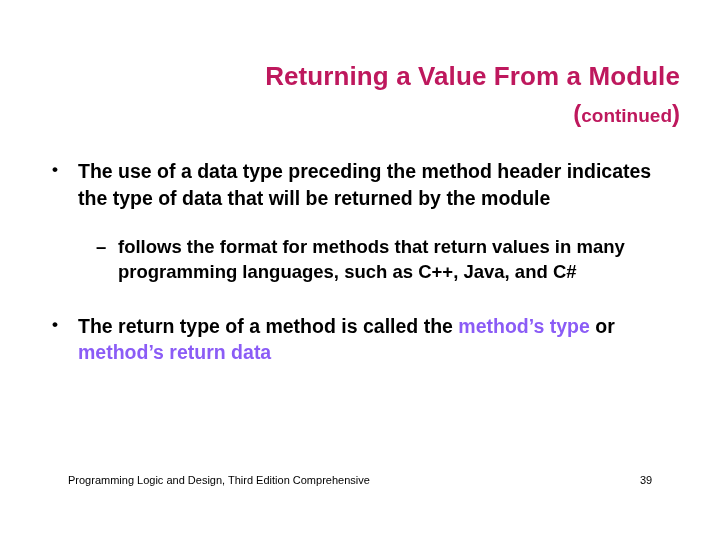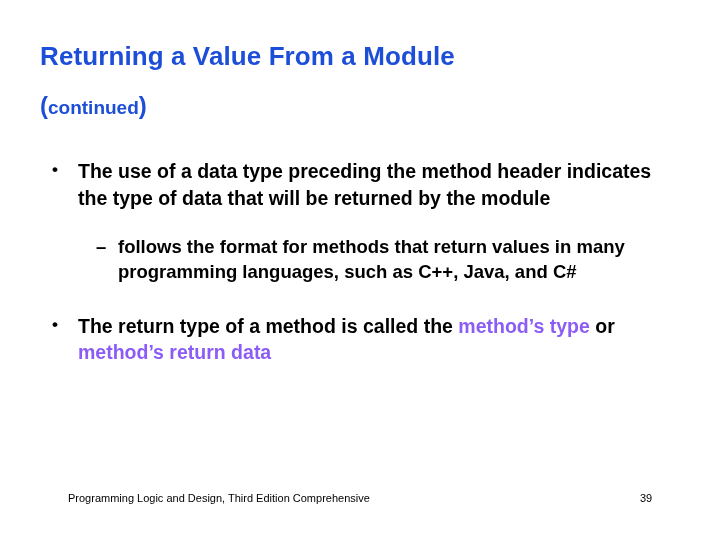--- a/index.html
+++ b/index.html
@@ -14,34 +14,34 @@
     background: #ffffff;
     overflow: hidden;
     font-family: "Liberation Sans", sans-serif;
     -webkit-font-smoothing: none;
   }
 
   
   #title-block {
     position: absolute;
     left: 40px;
-    top: 42px;
+    top: 62px;
     width: 640px;
-    text-align: left;
-    color: #1d4ed8;
+    text-align: right;
+    color: #be185d;
   }
   #title-main {
     font-size: 26px;
     font-weight: bold;
     letter-spacing: 0.1px;
     line-height: 1.12;
     white-space: nowrap;
   }
   #title-sub {
-    margin-top: 22px;
+    margin-top: 10px;
     font-weight: bold;
     line-height: 1.1;
   }
   #title-sub .paren {
     font-size: 24px;
   }
   #title-sub .word {
     font-size: 19px;
   }
 
@@ -92,21 +92,21 @@
 
   .gap-a { height: 24px; }
   .gap-b { height: 28px; }
 
   .hl { color: #8b5cf6; }
 
   
   #footer {
     position: absolute;
     left: 0;
-    top: 492px;
+    top: 474px;
     width: 623px;
     height: 22px;
   }
   #footer-text {
     position: absolute;
     left: 68px;
     top: 0;
     font-size: 11px;
     font-weight: normal;
     color: #000000;

